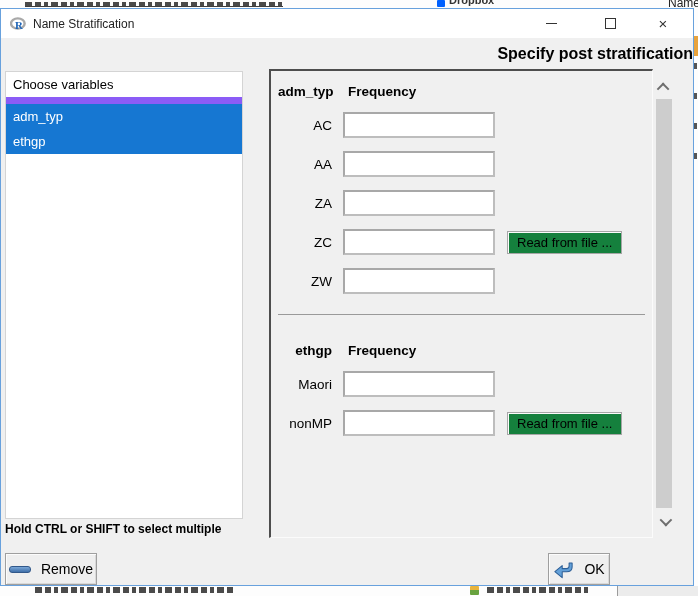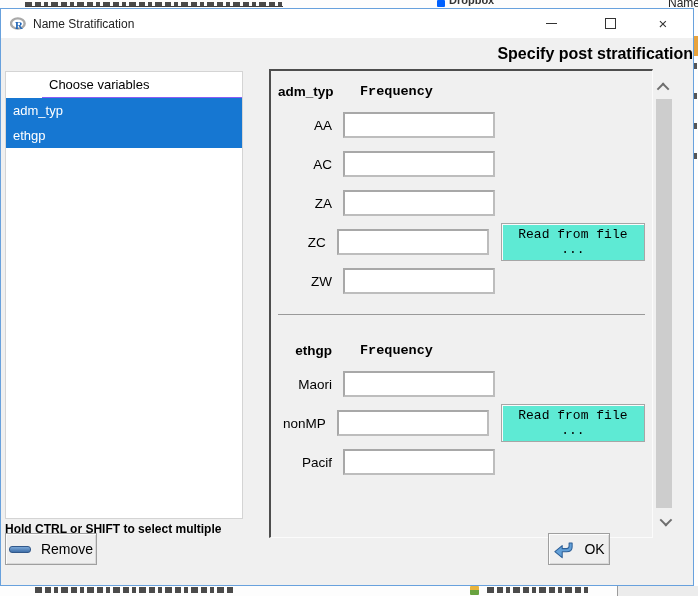--- a/index.html
+++ b/index.html
@@ -30,51 +30,51 @@
   .wb-max{left:587px;}
   .wb-close{left:640px;font-size:15px;line-height:15px;}
   .min-glyph{width:11px;height:0;border-top:1px solid #333;}
   .max-glyph{width:9px;height:9px;border:1px solid #333;}
 
   .heading{position:absolute;left:0;top:36px;width:100%;text-align:right;font-size:16px;font-weight:bold;color:#000;}
 
   
   .varlist{position:absolute;left:4px;top:62px;width:238px;height:448px;background:#fff;border:1px solid #d4d4d4;box-sizing:border-box;overflow:hidden;}
   .list-item{height:25px;line-height:25px;padding-left:7px;font-size:13px;color:#000;white-space:nowrap;}
-  .list-header{border-bottom:1px solid #8b5cf6;margin-left:36px;}
+  .list-header{border-bottom:7px solid #8b5cf6;}
   .list-item.selected{background:#1677d2;color:#fff;}
   .hint{position:absolute;left:4px;top:513px;font-size:12px;font-weight:bold;color:#000;}
 
   
   .panel{position:absolute;left:268px;top:60px;width:384px;height:469px;box-sizing:border-box;background:#f0f0f0;
          border-top:2px solid #4d4d4d;border-left:2px solid #4d4d4d;border-right:1px solid #fbfbfb;border-bottom:1px solid #fbfbfb;
          padding:12px 7px 0 7px;overflow:hidden;}
   .grp-header{display:flex;align-items:center;height:16px;margin-bottom:13px;font-size:13.5px;font-weight:bold;color:#000;}
   .grp-var{width:54px;text-align:right;white-space:nowrap;}
-  .grp-freq{margin-left:28px;font-family:Liberation Mono, monospace;}
+  .grp-freq{margin-left:16px;}
   .form-row{display:flex;align-items:center;height:26px;margin-bottom:13px;}
   .row-label{width:54px;text-align:right;font-size:13.5px;color:#000;white-space:nowrap;}
   .freq-input{margin-left:11px;width:152px;height:26px;box-sizing:border-box;background:#fff;
               border:2px solid #bdbdbd;border-top-color:#a8a8a8;border-left-color:#a8a8a8;font-size:13px;padding:0 4px;outline:none;font-family:"Liberation Sans",sans-serif;}
-  .read-btn{margin-left:12px;font-size:13px;color:#000;background:#5eead4;border:1px solid #a6a6a6;padding:3px 9px;
-            box-shadow:inset 1px 1px 0 #fbfbfb;font-family:Liberation Mono, monospace;}
+  .read-btn{margin-left:12px;font-size:13px;color:#000;background:#15803d;border:1px solid #a6a6a6;padding:3px 9px;
+            box-shadow:inset 1px 1px 0 #fbfbfb;font-family:Liberation Sans, sans-serif;}
   .grp-divider{height:1px;background:#9a9a9a;margin:20px 0 27px 0;}
 
   
   .scrollbar{position:absolute;left:654px;top:64px;width:18px;height:464px;background:#f0f0f0;}
   .sb-thumb{position:absolute;left:1px;top:26px;width:16px;height:409px;background:#cdcdcd;}
   .sb-arrow{position:absolute;left:0;width:18px;height:20px;display:flex;align-items:center;justify-content:center;}
   .sb-up{top:4px;}
   .sb-down{bottom:6px;}
   .chev{width:7px;height:7px;border-left:2px solid #6e6e6e;border-top:2px solid #6e6e6e;}
   .chev.up{transform:rotate(45deg) translateY(2px);}
   .chev.down{transform:rotate(225deg) translateY(2px);}
 
   
-  .btn{position:absolute;top:524px;height:32px;display:flex;align-items:center;justify-content:center;gap:10px;
+  .btn{position:absolute;top:544px;height:32px;display:flex;align-items:center;justify-content:center;gap:10px;
        background:#efefef;border:1px solid #9f9f9f;box-shadow:inset 1px 1px 0 #fcfcfc,inset -1px -1px 0 #d9d9d9;
        font-size:14px;color:#000;box-sizing:border-box;}
   .btn-remove{left:4px;width:92px;}
   .btn-ok{left:547px;width:62px;}
   .btn-cancel{left:606px;width:85px;}
   .remove-bar{width:22px;height:7px;border-radius:3px;background:linear-gradient(#7aa7d8,#3f6fa8);border:1px solid #31588a;box-sizing:border-box;}
 </style>
 </head>
 <body>
 
@@ -126,25 +126,25 @@
 
     <div class="hint">Hold CTRL or SHIFT to select multiple</div>
 
     <div class="panel">
 
     <div class="grp-header">
           <span class="grp-var">adm_typ</span>
           <span class="grp-freq">Frequency</span>
         </div>
         <div class="form-row">
-          <span class="row-label">AA</span>
+          <span class="row-label">AC</span>
           <input class="freq-input" type="text" value="" style="">
         </div>
         <div class="form-row">
-          <span class="row-label">AC</span>
+          <span class="row-label">AA</span>
           <input class="freq-input" type="text" value="" style="">
         </div>
         <div class="form-row">
           <span class="row-label">ZA</span>
           <input class="freq-input" type="text" value="" style="">
         </div>
         <div class="form-row">
           <span class="row-label">ZC</span>
           <input class="freq-input" type="text" value="" style="">
           <button class="read-btn">Read from file ...</button>
@@ -159,24 +159,20 @@
           <span class="grp-freq">Frequency</span>
         </div>
         <div class="form-row">
           <span class="row-label">Maori</span>
           <input class="freq-input" type="text" value="" style="">
         </div>
         <div class="form-row">
           <span class="row-label">nonMP</span>
           <input class="freq-input" type="text" value="" style="">
           <button class="read-btn">Read from file ...</button>
-        </div>
-        <div class="form-row">
-          <span class="row-label">Pacif</span>
-          <input class="freq-input" type="text" value="" style="">
         </div>
       </div>
 
     <div class="scrollbar">
       <div class="sb-thumb"></div>
       <div class="sb-arrow sb-up">
           <span class="chev up"></span>
         </div>
       <div class="sb-arrow sb-down">
           <span class="chev down"></span>

